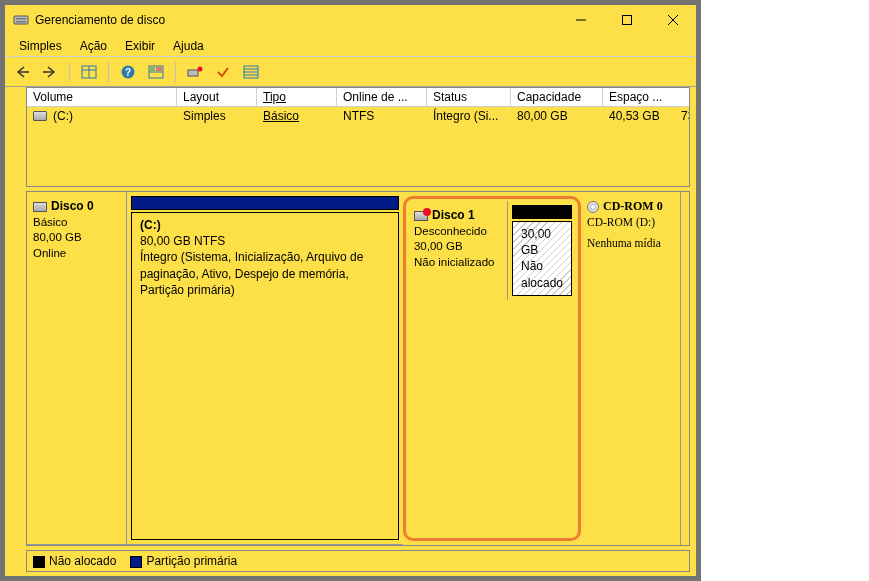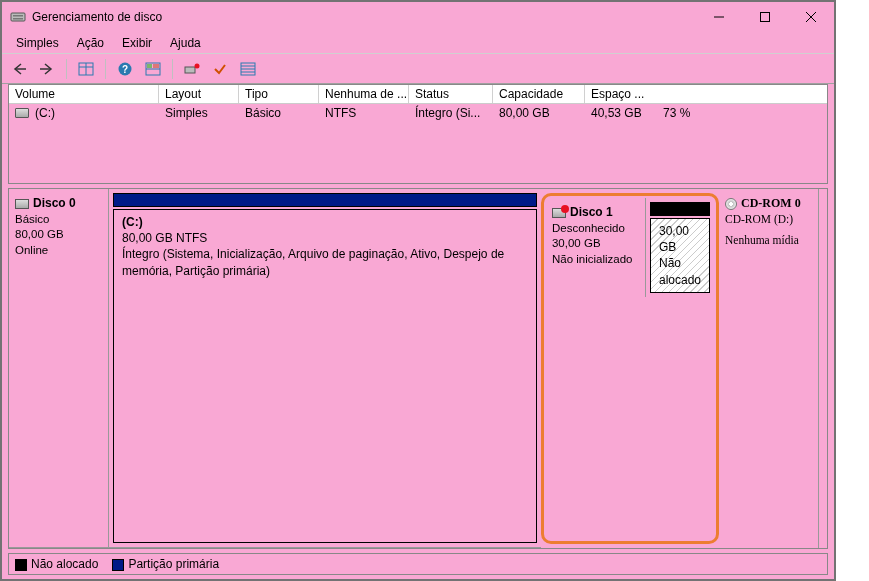--- a/index.html
+++ b/index.html
@@ -1,35 +1,35 @@
 <!DOCTYPE html>
 <html><head>
 <meta charset="utf-8">
 <style>
   * { box-sizing: border-box; }
   body { margin: 0; font-family: "Segoe UI", Tahoma, sans-serif; font-size: 12px; background: #fff; color: #000; }
-  .window { width: 836px; height: 581px; border: 2px solid #737373; display: flex; flex-direction: column; background: #f9a8d4; }
+  .window { width: 701px; height: 581px; border: 5px solid #737373; display: flex; flex-direction: column; background: #fde047; }
   .titlebar { height: 30px; display: flex; align-items: center; padding: 0 0 0 8px; }
   .titlebar .app-icon { width: 16px; height: 16px; margin-right: 6px; display:inline-flex; align-items:center; justify-content:center;}
   .titlebar .title { flex: 1; font-size: 12px; }
   .win-controls { display: flex; height: 100%; }
   .win-btn { width: 46px; display:flex; align-items:center; justify-content:center; font-size:14px; }
   .menubar { height: 22px; display:flex; align-items:center; padding: 0 6px; gap: 2px; border-bottom:1px solid #d0d0d0;}
   .menu-item { padding: 2px 8px; }
   .toolbar { height: 30px; display:flex; align-items:center; padding: 3px 6px; gap: 6px; border-bottom:1px solid #a0a0a0;}
   .tb-btn { width: 22px; height:22px; display:flex; align-items:center; justify-content:center; border:1px solid transparent;}
   .tb-sep { width:1px; height:20px; background:#c0c0c0; margin:0 2px; }
-  .content { flex:1; display:flex; flex-direction:column; padding: 0 6px 4px 6px; gap:4px; overflow:hidden;}
+  .content { flex:1; display:flex; flex-direction:column; padding: 0 6px 4px 21px; gap:4px; overflow:hidden;}
   .volume-list { border:1px solid #888; display:flex; flex-direction:column; height:100px; }
   .vl-header { display:flex; background:#fff; border-bottom:1px solid #ccc; }
   .vl-col { border-right:1px solid #d0d0d0; padding:2px 6px; font-size:12px; white-space:nowrap; overflow:hidden; text-overflow:ellipsis; display:flex; align-items:center; position:relative;}
   .vl-col:last-child { border-right:none; }
   .vl-row { display:flex; }
   .vl-row .vl-col { border-right:none; }
-  .c0{width:150px;} .c1{width:80px;} .c2{width:80px;} .c3{width:90px;} .c4{width:84px;} .c5{width:92px;} .c6{width:72px;} .c7{flex:1;}
+  .c0{width:150px;} .c1{width:80px;} .c2{width:80px;text-decoration:underline;} .c3{width:90px;} .c4{width:84px;} .c5{width:92px;} .c6{width:72px;} .c7{flex:1;}
   .drive-ico { width:14px; height:10px; border:1px solid #555; border-radius:1px; background:linear-gradient(#ddd,#aaa); margin-right:6px; display:inline-block;}
   .graphical { flex:1; border:1px solid #888; overflow:auto; padding:0; display:flex; flex-direction:row; }
   .disk-row { display:flex; border-bottom:1px solid #999; min-height:82px; }
   .disk-info { width:100px; border-right:1px solid #999; padding:6px; font-size:11.5px; line-height:1.35;}
   .disk-info b { font-size:12px; }
   .disk-icon { display:inline-block; width:14px; height:10px; border:1px solid #555; background:linear-gradient(#ddd,#aaa); margin-right:4px; vertical-align:middle;}
   .disk-icon.err { position:relative; }
   .disk-icon.err::after { content:""; position:absolute; right:-4px; top:-4px; width:8px; height:8px; border-radius:50%; background:#e81123; }
   .cd-icon { display:inline-block; width:12px; height:12px; border:1px solid #777; border-radius:50%; background:radial-gradient(circle,#fff 25%,#bbb 26%,#eee 70%); margin-right:4px; vertical-align:middle;}
   .part-area { flex:1; padding:4px; display:flex; flex-direction:column; gap:2px; }
@@ -141,21 +141,21 @@
       </div>
   </div>
 
   <div class="content">
 
     <div class="volume-list">
       <div class="vl-header">
         <div class="vl-col c0">Volume</div>
         <div class="vl-col c1">Layout</div>
         <div class="vl-col c2">Tipo</div>
-        <div class="vl-col c3">Nenhuma de ...</div>
+        <div class="vl-col c3">Online de ...</div>
         <div class="vl-col c4">Status</div>
         <div class="vl-col c5">Capacidade</div>
         <div class="vl-col c6">Espaço ...</div>
       </div>
       <div class="vl-row">
         <div class="vl-col c0">
             <span class="drive-ico"></span>
             <span>(C:)</span>
           </div>
         <div class="vl-col c1">Simples</div>

